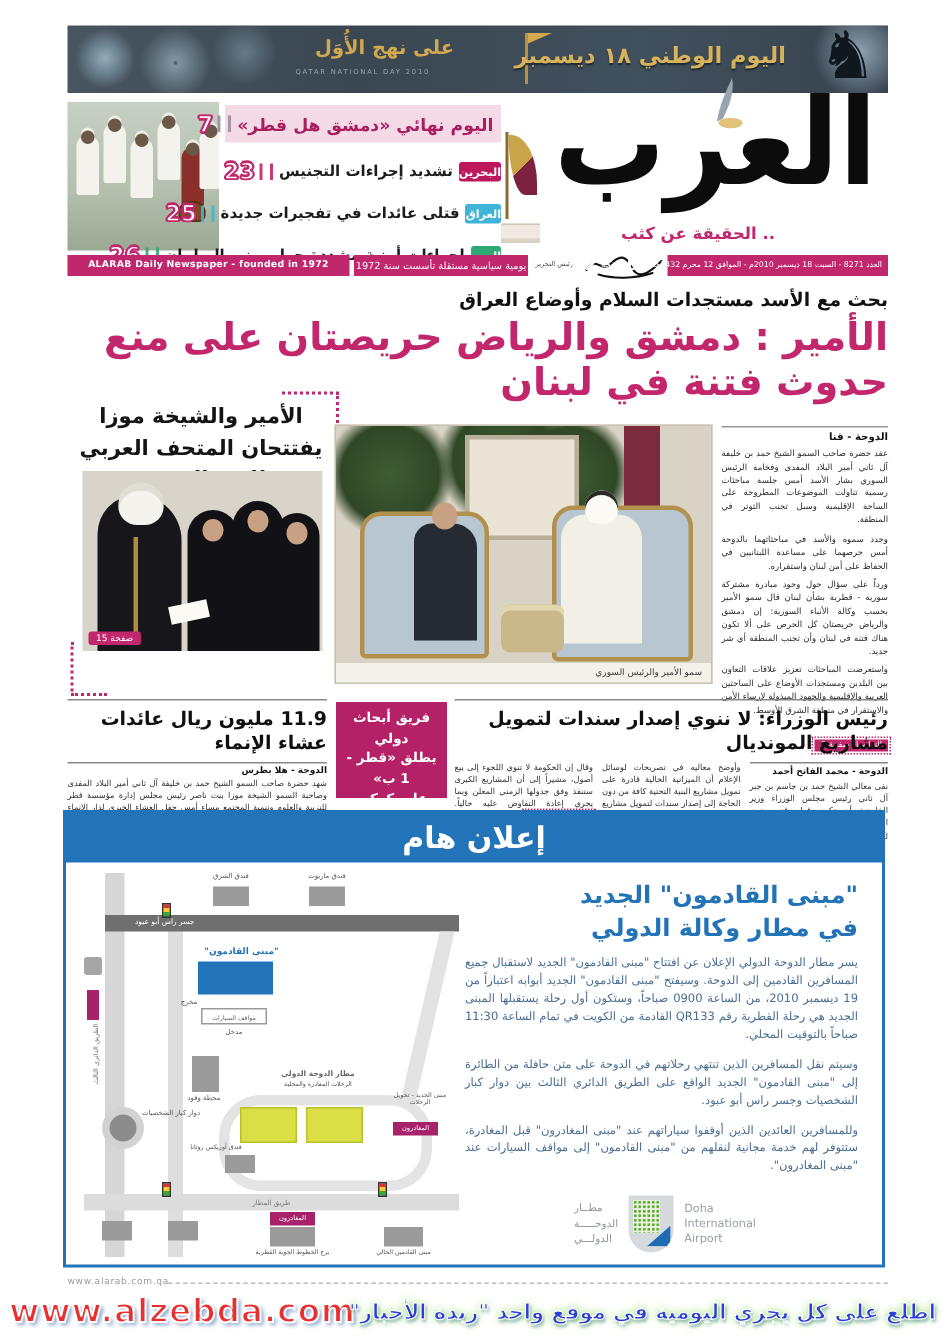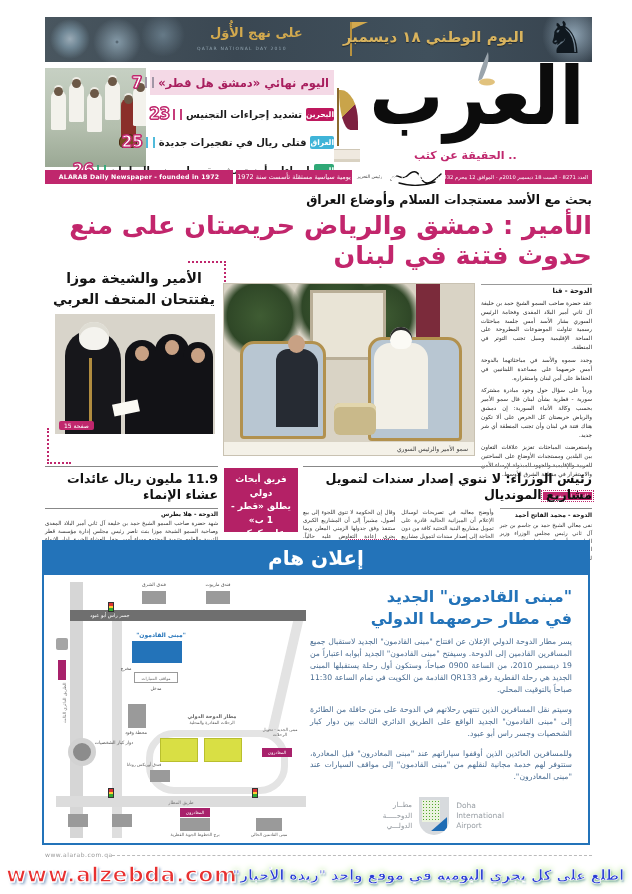--- a/index.html
+++ b/index.html
@@ -137,21 +137,21 @@
   .announce{position:absolute;left:42px;top:540px;width:548px;height:305px;border:2px solid #2373b9;
             box-sizing:border-box;background:#fff}
   .an-head{height:33px;background:#2373b9;color:#fff;font-size:20px;font-weight:bold;text-align:center;
            line-height:33px;letter-spacing:1px;direction:rtl}
   .an-title{position:absolute;right:16px;top:44px;width:265px;direction:rtl;text-align:right;color:#2373b9;
             font-weight:bold;font-size:16px;line-height:1.4}
   .an-title span{display:block}
   .an-body{position:absolute;right:16px;top:94px;width:262px;direction:rtl}
   .an-body p{font-size:7.7px;line-height:1.55;color:#4a6d92;text-align:justify;margin:0 0 8px}
   .alogo{position:absolute;right:84px;bottom:8px;display:flex;align-items:center;gap:7px;direction:ltr}
-  .alogo-ar{font-size:7px;color:#8f959b;white-space:pre-line;line-height:1.5;text-align:right;direction:rtl}
+  .alogo-ar{font-size:7px;color:#8f959b;white-space:pre-line;line-height:1.5;text-align:left;direction:rtl}
   .shield{width:30px;height:38px;background:#d7dadd;border-radius:0 0 15px 15px;position:relative;overflow:hidden}
   .mosaic{position:absolute;left:3px;top:3px;width:18px;height:22px;background-color:#eaf2de;
           background-image:radial-gradient(#53a82c .8px,transparent 1px);background-size:3px 3px}
   .tri{position:absolute;right:2px;bottom:4px;width:16px;height:14px;background:#1f6cb4;
        clip-path:polygon(0 100%,100% 0,100% 100%)}
   .alogo-en{font-size:7.5px;color:#9aa0a6;white-space:pre-line;line-height:1.35}
 
   
   .map{position:absolute;left:12px;top:40px;width:250px;height:256px;background:#fff}
   .ml{position:absolute;font-size:4.6px;color:#555;direction:rtl;text-align:center;line-height:1.25}
@@ -223,21 +223,21 @@
     <div class="hrow">
       <span class="badge b0">البحرين</span>
       <span class="htxt">تشديد إجراءات التجنيس</span>
       <span class="numwrap">
           <span class="tick c0"></span>
         <span class="pgnum">23</span>
         </span>
     </div>
     <div class="hrow">
       <span class="badge b1">العراق</span>
-      <span class="htxt">قتلى ريال في تفجيرات جديدة</span>
+      <span class="htxt">قتلى عائدات في تفجيرات جديدة</span>
       <span class="numwrap">
           <span class="tick c1"></span>
         <span class="pgnum">25</span>
         </span>
     </div>
     <div class="hrow">
       <span class="badge b2">اليمن</span>
       <span class="htxt">إجراءات أمنية مشددة حول مبنى البرلمان</span>
       <span class="numwrap">
           <span class="tick c2"></span>
@@ -348,21 +348,21 @@
       <span>شهد حضرة صاحب السمو الشيخ حمد بن خليفة آل ثاني أمير البلاد المفدى وصاحبة السمو الشيخة موزا بنت ناصر رئيس مجلس إدارة مؤسسة قطر للتربية والعلوم وتنمية المجتمع مساء أمس حفل العشاء الخيري لدار الإنماء الاجتماعي الذي أقيم لصالح وقفية برامجه، وبلغت عائدات الحفل 11 مليوناً و900 ألف ريال.</span>
       <span class="morechip">التفاصيل ص 16</span>
     </div>
   </div>
 
   <div class="announce">
     <div class="an-head">إعلان هام</div>
 
     <div class="an-title">
       <span>"مبنى القادمون" الجديد</span>
-      <span>في مطار حرصهما الدولي</span>
+      <span>في مطار وكالة الدولي</span>
     </div>
 
     <div class="an-body">
       <p>يسر مطار الدوحة الدولي الإعلان عن افتتاح "مبنى القادمون" الجديد لاستقبال جميع المسافرين القادمين إلى الدوحة. وسيفتح "مبنى القادمون" الجديد أبوابه اعتباراً من 19 ديسمبر 2010، من الساعة 0900 صباحاً، وستكون أول رحلة يستقبلها المبنى الجديد هي رحلة القطرية رقم QR133 القادمة من الكويت في تمام الساعة 11:30 صباحاً بالتوقيت المحلي.</p>
       <p>وسيتم نقل المسافرين الذين تنتهي رحلاتهم في الدوحة على متن حافلة من الطائرة إلى "مبنى القادمون" الجديد الواقع على الطريق الدائري الثالث بين دوار كبار الشخصيات وجسر راس أبو عبود.</p>
       <p>وللمسافرين العائدين الذين أوقفوا سياراتهم عند "مبنى المغادرون" قبل المغادرة، ستتوفر لهم خدمة مجانية لنقلهم من "مبنى القادمون" إلى مواقف السيارات عند "مبنى المغادرون".</p>
     </div>
 
     <div class="alogo">
       <div class="alogo-ar">مطــار

